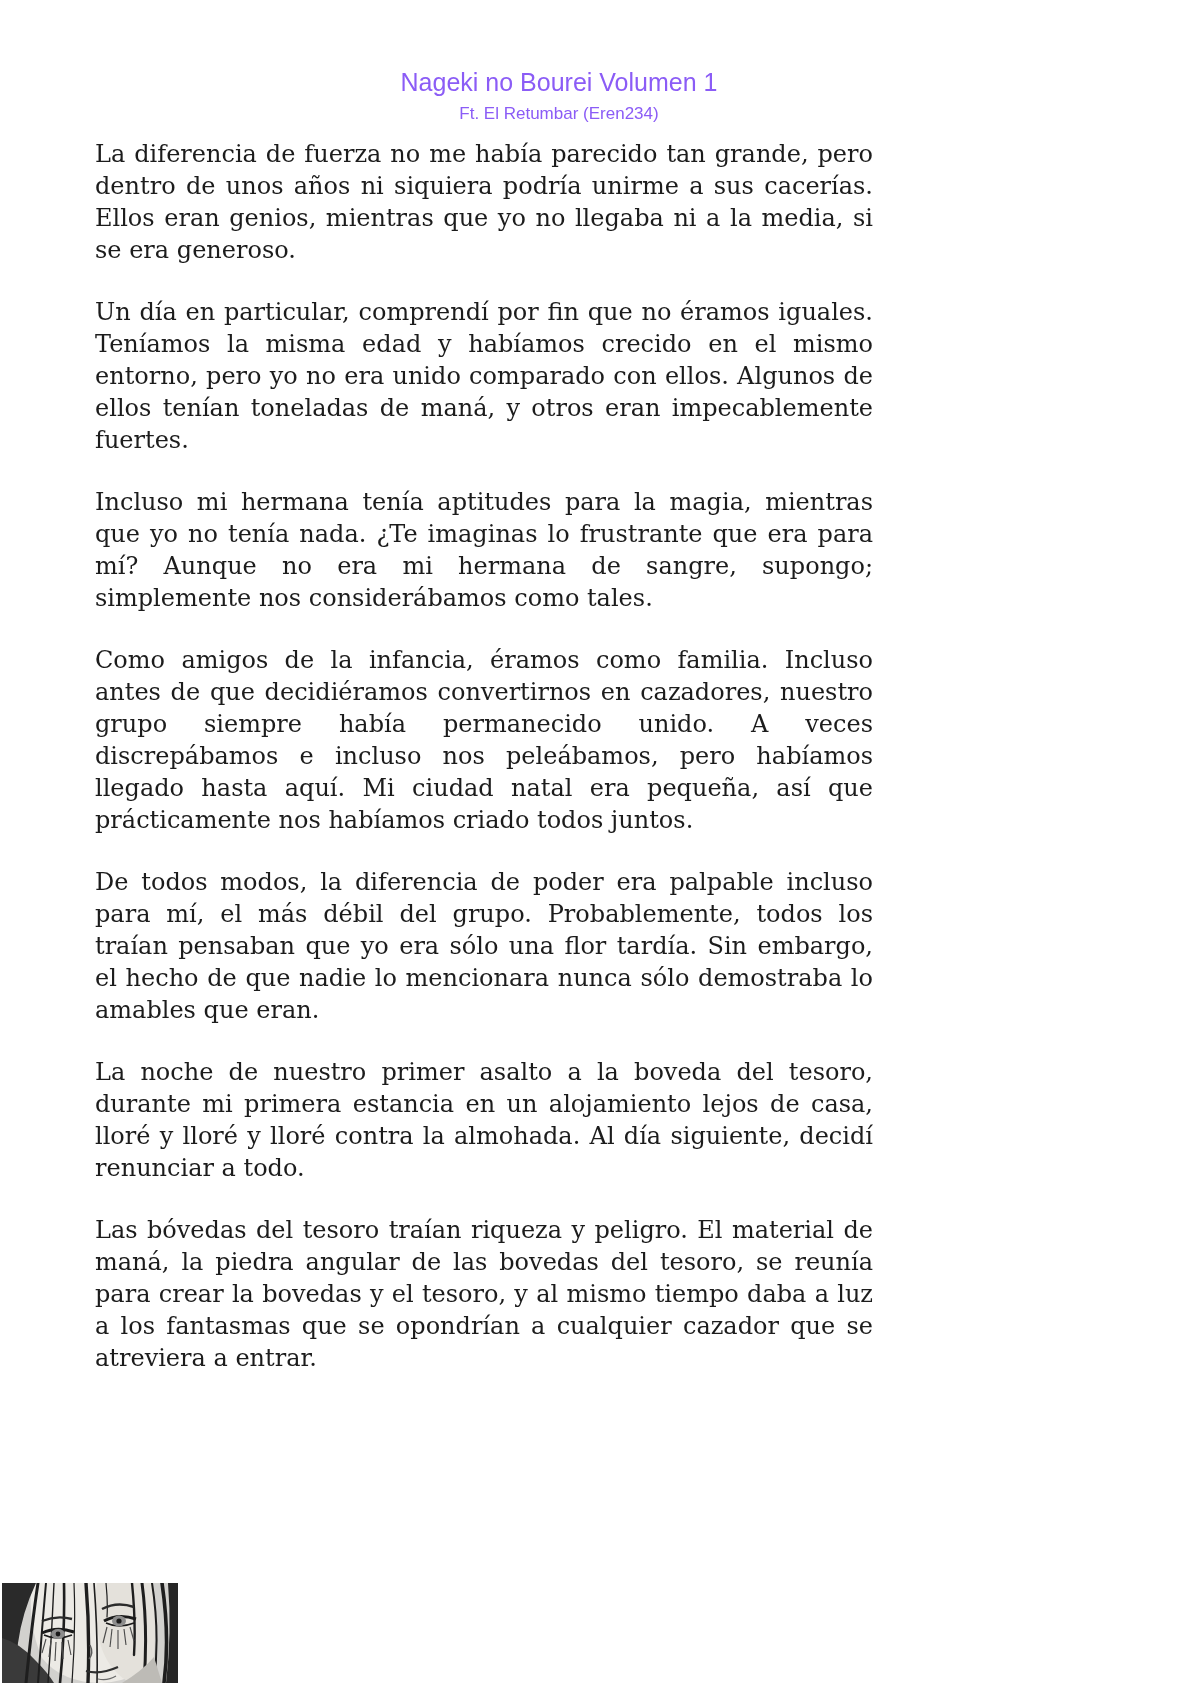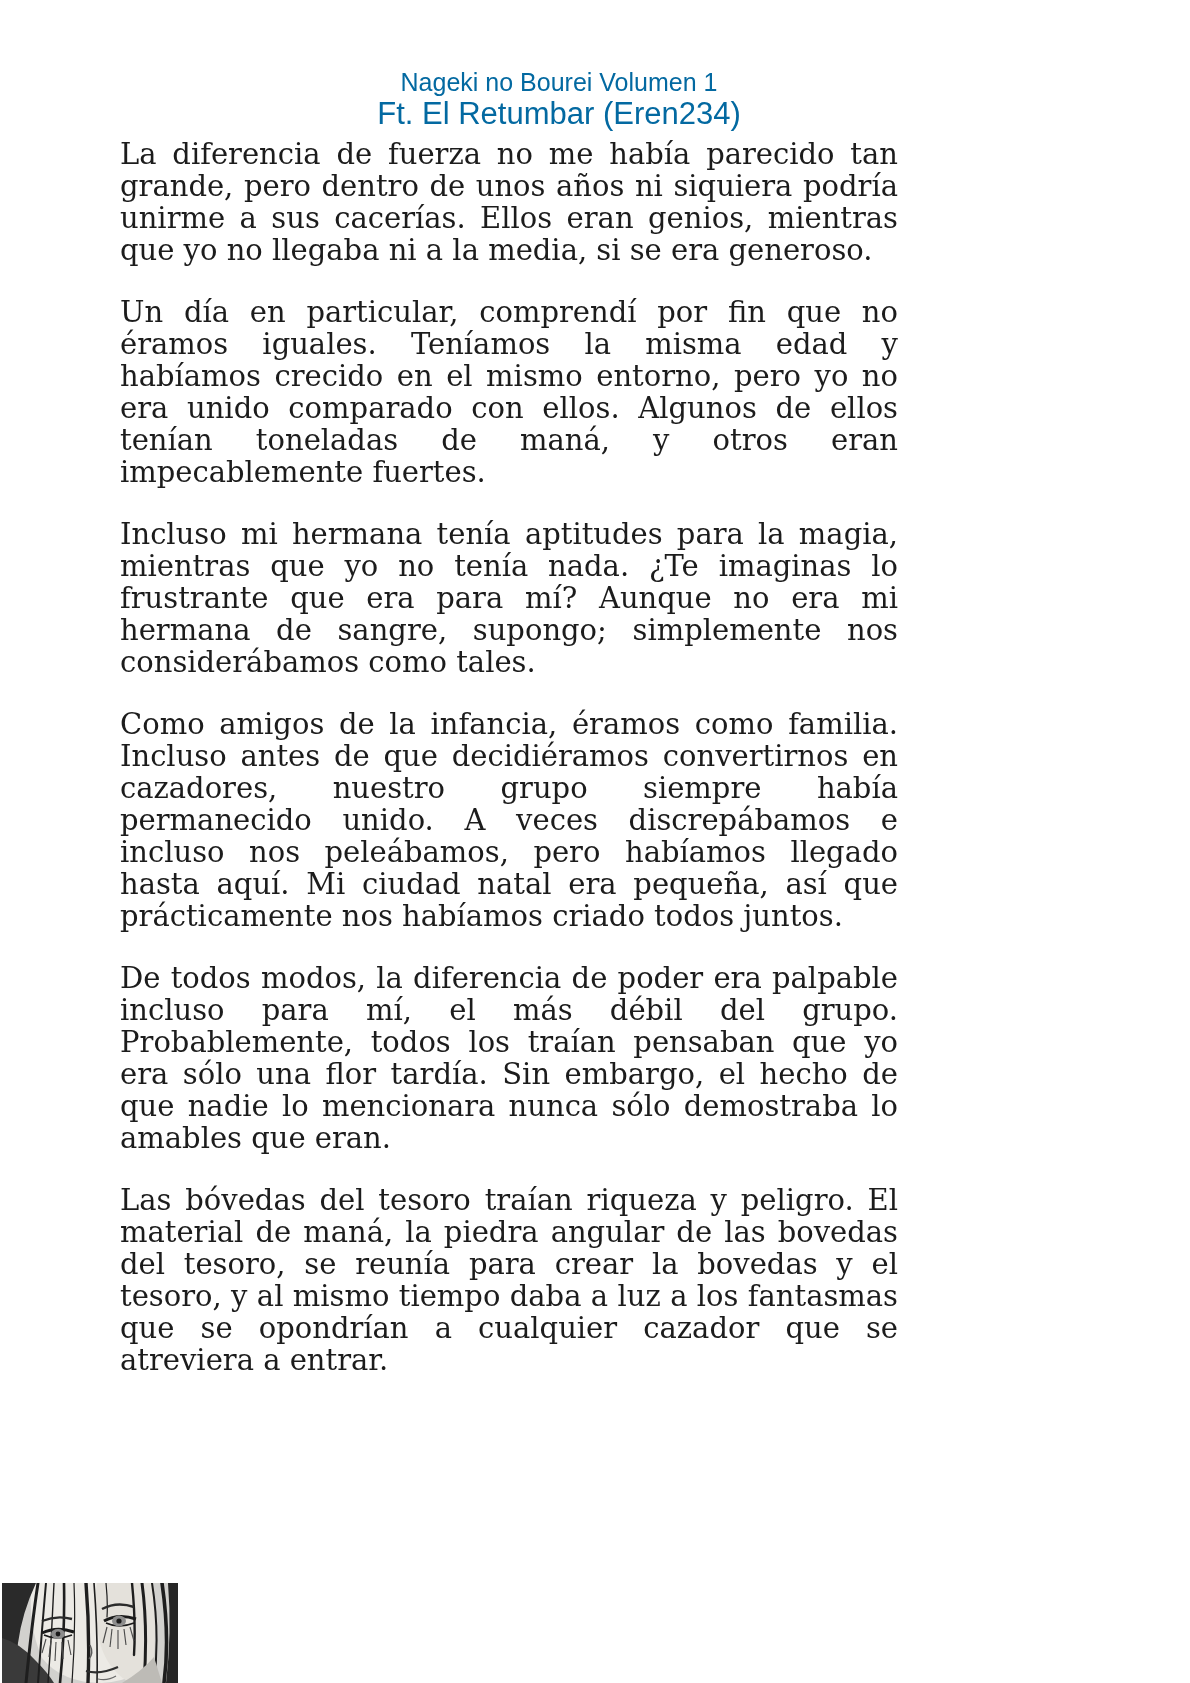--- a/index.html
+++ b/index.html
@@ -12,35 +12,35 @@
     overflow: hidden;
     font-family: "DejaVu Serif", serif;
     color: #1c1c1c;
   }
   .doc-header {
     padding-top: 66px;
     width: 778px;
     margin-left: 170px;
     text-align: center;
     font-family: "Liberation Sans", sans-serif;
-    color: #0369a1;
+    color: #8b5cf6;
   }
   .doc-title {
     font-size: 25px;
     line-height: 32px;
   }
   .doc-subtitle {
-    font-size: 31px;
+    font-size: 17px;
     line-height: 32px;
   }
   .doc-body {
-    margin-left: 120px;
+    margin-left: 95px;
     width: 778px;
     margin-top: 8px;
-    font-size: 29px;
+    font-size: 24px;
     line-height: 32px;
     text-align: justify;
     color: #1c1c1c;
   }
   .doc-body p.para {
     margin: 0 0 30px 0;
     text-align: justify;
     text-justify: inter-word;
   }
   .footer-illustration {
@@ -63,20 +63,21 @@
     <div class="doc-title">Nageki no Bourei Volumen 1</div>
     <div class="doc-subtitle">Ft. El Retumbar (Eren234)</div>
   </header>
 
   <main class="doc-body">
       <p class="para">La diferencia de fuerza no me había parecido tan grande, pero dentro de unos años ni siquiera podría unirme a sus cacerías. Ellos eran genios, mientras que yo no llegaba ni a la media, si se era generoso.</p>
       <p class="para">Un día en particular, comprendí por fin que no éramos iguales. Teníamos la misma edad y habíamos crecido en el mismo entorno, pero yo no era unido comparado con ellos. Algunos de ellos tenían toneladas de maná, y otros eran impecablemente fuertes.</p>
       <p class="para">Incluso mi hermana tenía aptitudes para la magia, mientras que yo no tenía nada. ¿Te imaginas lo frustrante que era para mí? Aunque no era mi hermana de sangre, supongo; simplemente nos considerábamos como tales.</p>
       <p class="para">Como amigos de la infancia, éramos como familia. Incluso antes de que decidiéramos convertirnos en cazadores, nuestro grupo siempre había permanecido unido. A veces discrepábamos e incluso nos peleábamos, pero habíamos llegado hasta aquí. Mi ciudad natal era pequeña, así que prácticamente nos habíamos criado todos juntos.</p>
       <p class="para">De todos modos, la diferencia de poder era palpable incluso para mí, el más débil del grupo. Probablemente, todos los traían pensaban que yo era sólo una flor tardía. Sin embargo, el hecho de que nadie lo mencionara nunca sólo demostraba lo amables que eran.</p>
+      <p class="para">La noche de nuestro primer asalto a la boveda del tesoro, durante mi primera estancia en un alojamiento lejos de casa, lloré y lloré y lloré contra la almohada. Al día siguiente, decidí renunciar a todo.</p>
       <p class="para">Las bóvedas del tesoro traían riqueza y peligro. El material de maná, la piedra angular de las bovedas del tesoro, se reunía para crear la bovedas y el tesoro, y al mismo tiempo daba a luz a los fantasmas que se opondrían a cualquier cazador que se atreviera a entrar.</p>
     </main>
 
   <div class="footer-illustration">
     <svg width="176" height="100" viewBox="0 0 176 100" xmlns="http://www.w3.org/2000/svg">
 
       <rect x="0" y="0" width="176" height="100" fill="#d2d1ce"></rect>
 
       <path d="M30,0 Q25,40 40,75 Q60,100 100,100 Q140,98 150,70 Q155,35 148,0 Z" fill="#eceae5"></path>
       <path d="M95,0 Q90,30 98,60 Q105,85 125,98 L150,90 Q156,50 150,0 Z" fill="#e4e1db"></path>

